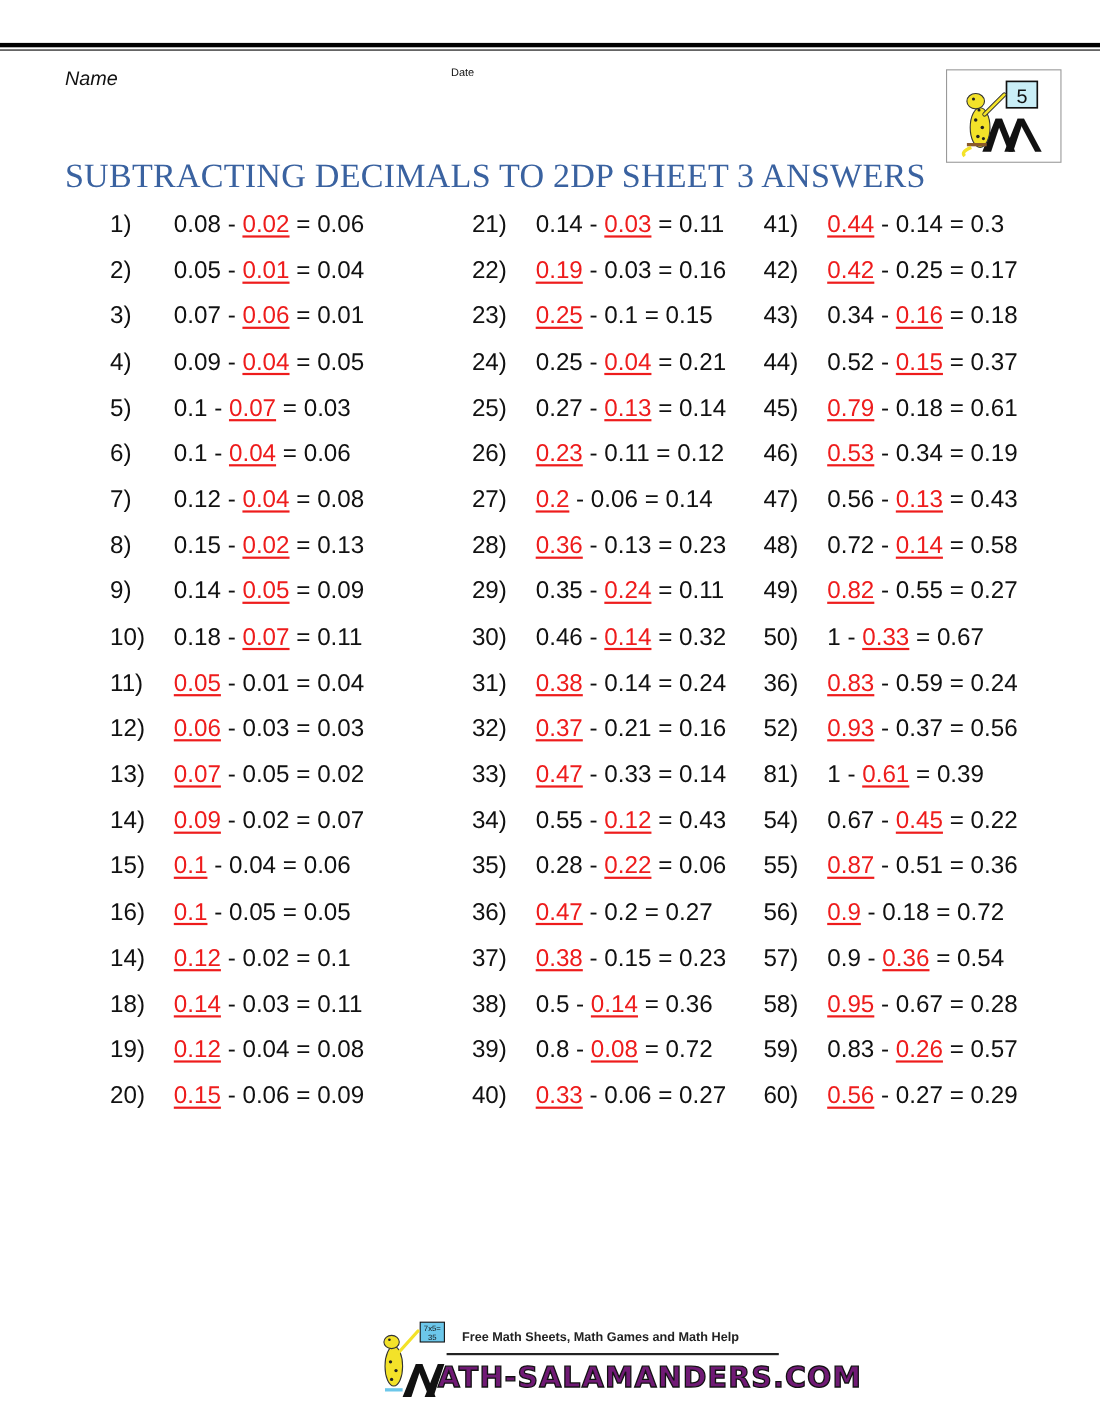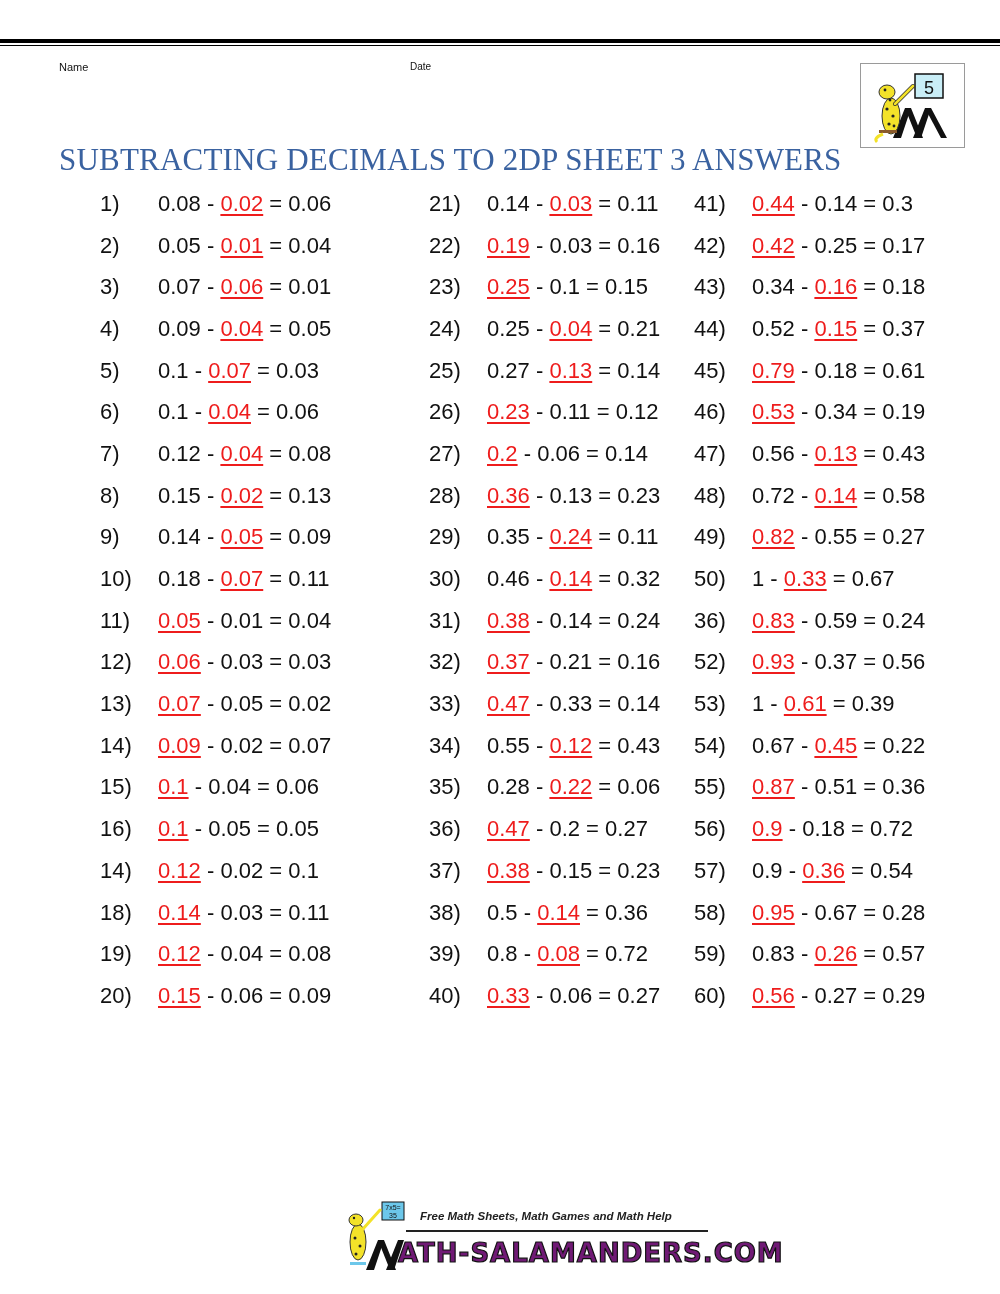--- a/index.html
+++ b/index.html
@@ -1,32 +1,32 @@
 <!DOCTYPE html>
 <html><head>
 <meta charset="utf-8">
 <style>
   html, body { margin: 0; padding: 0; background: #ffffff; }
   body { width: 1000px; height: 1294px; position: relative; overflow: hidden; font-family: "Liberation Sans", sans-serif; color: #111; }
   .top-rule { position: absolute; left: 0; top: 39px; width: 1000px; height: 4px; background: #000; }
   .top-rule-thin { position: absolute; left: 0; top: 45px; width: 1000px; height: 1px; background: #000; }
-  .name-label { position: absolute; left: 59px; top: 61px; font-size: 11px; color: #111; }
+  .name-label { position: absolute; left: 59px; top: 61px; font-size: 18px; color: #111; font-style: italic; }
   .date-label { position: absolute; left: 410px; top: 61px; font-size: 10px; color: #111; }
   .title { position: absolute; left: 59px; top: 103px; font-family: "Liberation Serif", serif; font-size: 31px; color: #3a62a0; letter-spacing: 0.2px; white-space: nowrap; margin-top: 39px; }
   .logo-box { position: absolute; left: 860px; top: 63px; width: 103px; height: 83px; border: 1px solid #9a9a9a; background: #fff; }
   .logo-box svg { position: absolute; left: 0; top: 0; }
   .col { position: absolute; top: 183px; }
   .row { height: 41.7px; display: flex; align-items: center; font-size: 22px; white-space: nowrap; }
   .num { display: inline-block; width: 58px; }
   .col.c1 { left: 100px; }
   .col.c2 { left: 389px; margin-left: 40px; }
   .col.c3 { left: 694px; }
   .ans { color: #ee1c1c; text-decoration: underline; text-decoration-color: #ee1c1c; text-underline-offset: 3px; }
   .footer { position: absolute; left: 330px; top: 1200px; width: 390px; height: 72px; }
-  .footer-tag { position: absolute; left: 90px; top: 10px; font-size: 11.5px; font-weight: bold; color: #222; white-space: nowrap; font-style: italic; }
+  .footer-tag { position: absolute; left: 90px; top: 10px; font-size: 11.5px; font-weight: bold; color: #222; white-space: nowrap; }
   .footer-rule { position: absolute; left: 76px; top: 30px; width: 302px; height: 2px; background: #222; }
   .footer-site { position: absolute; left: 68px; top: 38px; font-size: 26px; letter-spacing: 1px; color: #701a75; -webkit-text-stroke: 1.2px #111; font-weight: bold; white-space: nowrap; font-family: "DejaVu Sans", sans-serif; }
 </style>
 </head>
 <body>
 
 <div class="top-rule"></div>
 <div class="top-rule-thin"></div>
 
 <div class="name-label">Name</div>
@@ -474,21 +474,21 @@
     </div>
     <div class="row">
       <span class="num">52)</span>
       <span class="ans">0.93</span>
       <span>&nbsp;-&nbsp;</span>
       <span>0.37</span>
       <span>&nbsp;=&nbsp;</span>
       <span>0.56</span>
     </div>
     <div class="row">
-      <span class="num">53)</span>
+      <span class="num">81)</span>
       <span>1</span>
       <span>&nbsp;-&nbsp;</span>
       <span class="ans">0.61</span>
       <span>&nbsp;=&nbsp;</span>
       <span>0.39</span>
     </div>
     <div class="row">
       <span class="num">54)</span>
       <span>0.67</span>
       <span>&nbsp;-&nbsp;</span>

